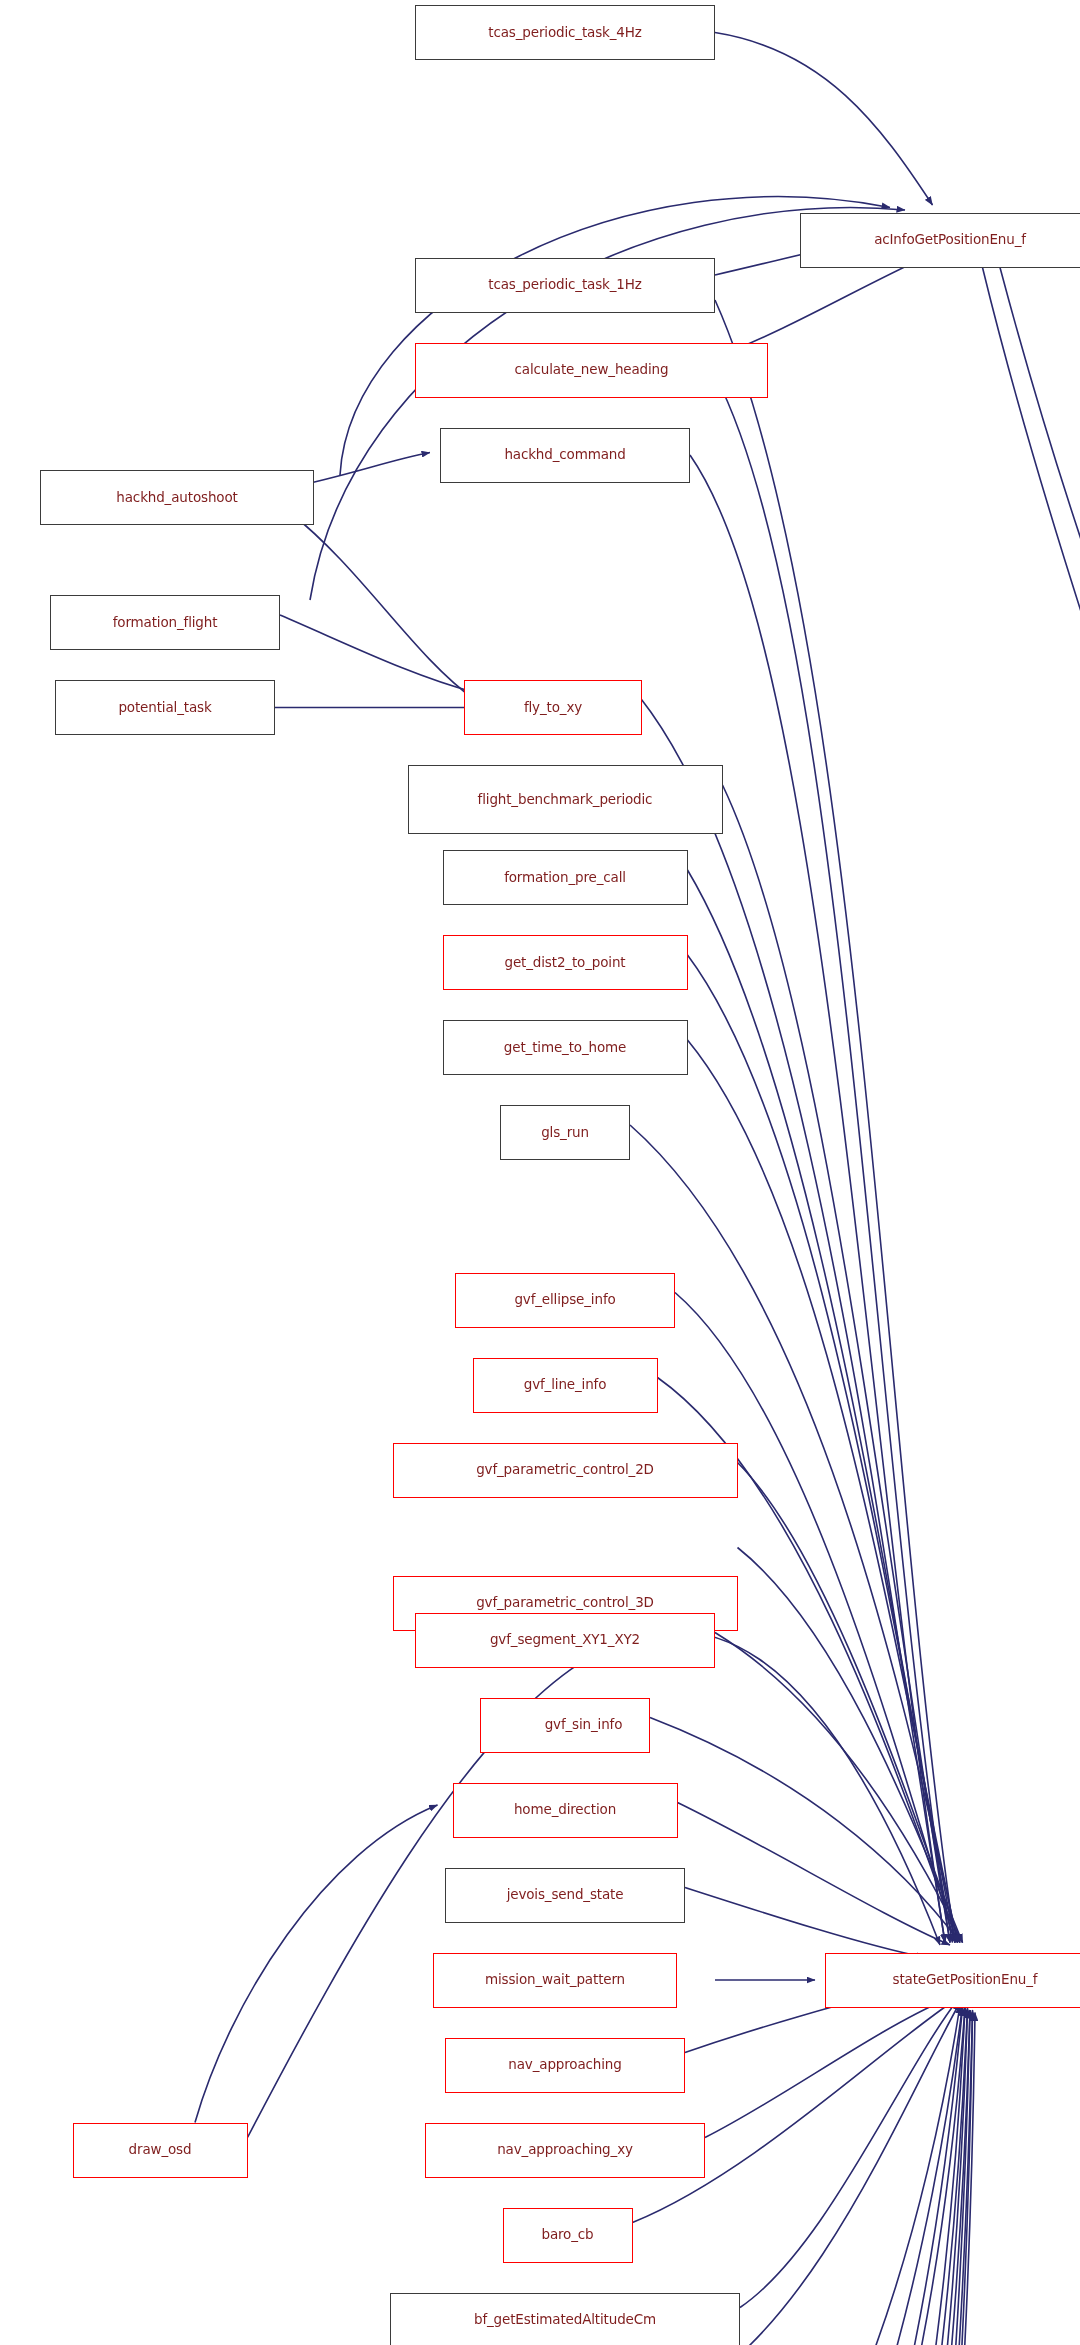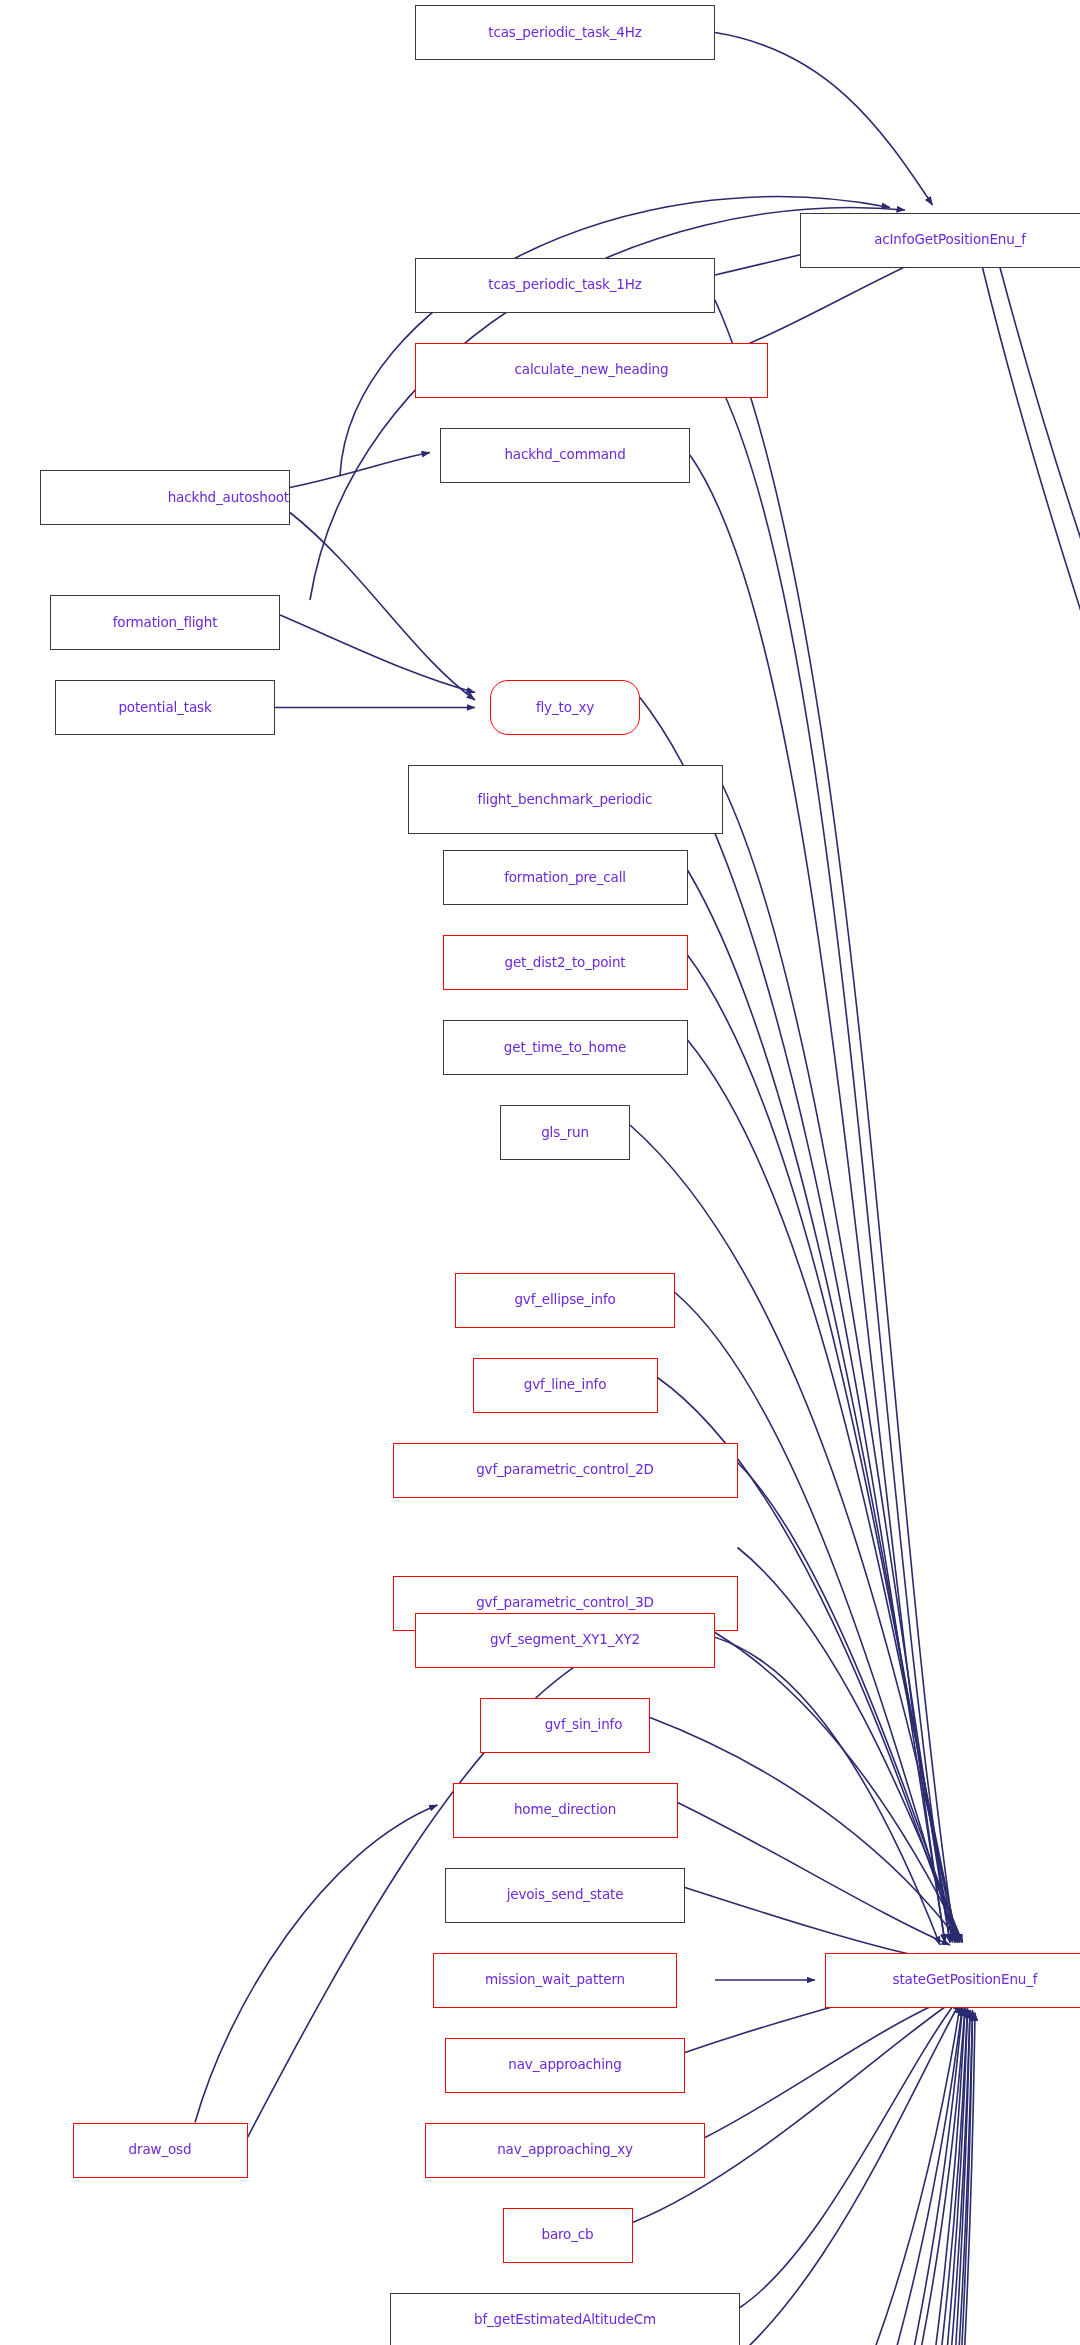--- a/index.html
+++ b/index.html
@@ -5,21 +5,21 @@
   html,body{margin:0;padding:0;background:#ffffff;}
   body{font-family:"DejaVu Sans","Liberation Sans",sans-serif;}
   #canvas{position:relative;width:1080px;height:2345px;background:#ffffff;overflow:hidden;}
   svg.edges{position:absolute;left:0;top:0;width:1080px;height:2345px;pointer-events:none;}
   .node{
     position:absolute;
     box-sizing:border-box;
     display:flex;align-items:center;justify-content:center;
     text-align:center;
     background:#ffffff;
-    color:#6d28d9;
+    color:#7f1d1d;
     font-size:13.5px;
     line-height:1.12;
     letter-spacing:-0.15px;
     white-space:pre;
     border:1px solid #3b3b3b;
   }
   .node.red{border:1px solid #ff0000;}
   .node .lbl{display:block;}
 </style>
 </head>
@@ -92,24 +92,24 @@
         <path d="M840.0,3860.0 C825.0,3550.0 830.0,3200.0 840.0,3012.5" fill="none" stroke="#2a2a6e" stroke-width="1.6" marker-end="url(#arrowhead)"></path>
         <path d="M855.0,3750.0 C842.5,3500.0 845.0,3225.0 850.0,3012.5" fill="none" stroke="#2a2a6e" stroke-width="1.6" marker-end="url(#arrowhead)"></path>
       </g>
   </svg>
   <div id="node-layer">
       <div class="node" style="left: 415px; top: 5px; width: 300px; height: 55px;"><span class="lbl">tcas_periodic_task_4Hz</span></div>
       <div class="node" style="left: 800px; top: 212.5px; width: 300px; height: 55px;"><span class="lbl">acInfoGetPositionEnu_f</span></div>
       <div class="node" style="left: 415px; top: 257.5px; width: 300px; height: 55px;"><span class="lbl">tcas_periodic_task_1Hz</span></div>
       <div class="node red" style="left: 415px; top: 342.5px; width: 353px; height: 55px;"><span class="lbl">calculate_new_heading</span></div>
       <div class="node" style="left: 440px; top: 427.5px; width: 250px; height: 55px;"><span class="lbl">hackhd_command</span></div>
-      <div class="node" style="left: 40px; top: 470px; width: 250px; height: 55px; justify-content: flex-end;"><span class="lbl">hackhd_autoshoot</span></div>
+      <div class="node" style="left: 40px; top: 470px; width: 274px; height: 55px;"><span class="lbl">hackhd_autoshoot</span></div>
       <div class="node" style="left: 50px; top: 595px; width: 230px; height: 55px;"><span class="lbl">formation_flight</span></div>
       <div class="node" style="left: 55px; top: 680px; width: 220px; height: 55px;"><span class="lbl">potential_task</span></div>
-      <div class="node red" style="left: 490px; top: 680px; width: 150px; height: 55px; border-radius: 18px;"><span class="lbl">fly_to_xy</span></div>
+      <div class="node red" style="left: 464px; top: 680px; width: 178px; height: 55px;"><span class="lbl">fly_to_xy</span></div>
       <div class="node" style="left: 407.5px; top: 765px; width: 315px; height: 69px;"><span class="lbl">flight_benchmark_periodic</span></div>
       <div class="node" style="left: 442.5px; top: 850px; width: 245px; height: 55px;"><span class="lbl">formation_pre_call</span></div>
       <div class="node red" style="left: 442.5px; top: 935px; width: 245px; height: 55px;"><span class="lbl">get_dist2_to_point</span></div>
       <div class="node" style="left: 442.5px; top: 1020px; width: 245px; height: 55px;"><span class="lbl">get_time_to_home</span></div>
       <div class="node" style="left: 500px; top: 1105px; width: 130px; height: 55px;"><span class="lbl">gls_run</span></div>
       <div class="node red" style="left: 455px; top: 1272.5px; width: 220px; height: 55px;"><span class="lbl">gvf_ellipse_info</span></div>
       <div class="node red" style="left: 472.5px; top: 1357.5px; width: 185px; height: 55px;"><span class="lbl">gvf_line_info</span></div>
       <div class="node red" style="left: 392.5px; top: 1442.5px; width: 345px; height: 55px;"><span class="lbl">gvf_parametric_control_2D</span></div>
       <div class="node red" style="left: 392.5px; top: 1527.5px; width: 345px; height: 55px; margin-top: 48px;"><span class="lbl">gvf_parametric_control_3D</span></div>
       <div class="node red" style="left: 415px; top: 1612.5px; width: 300px; height: 55px;"><span class="lbl">gvf_segment_XY1_XY2</span></div>

